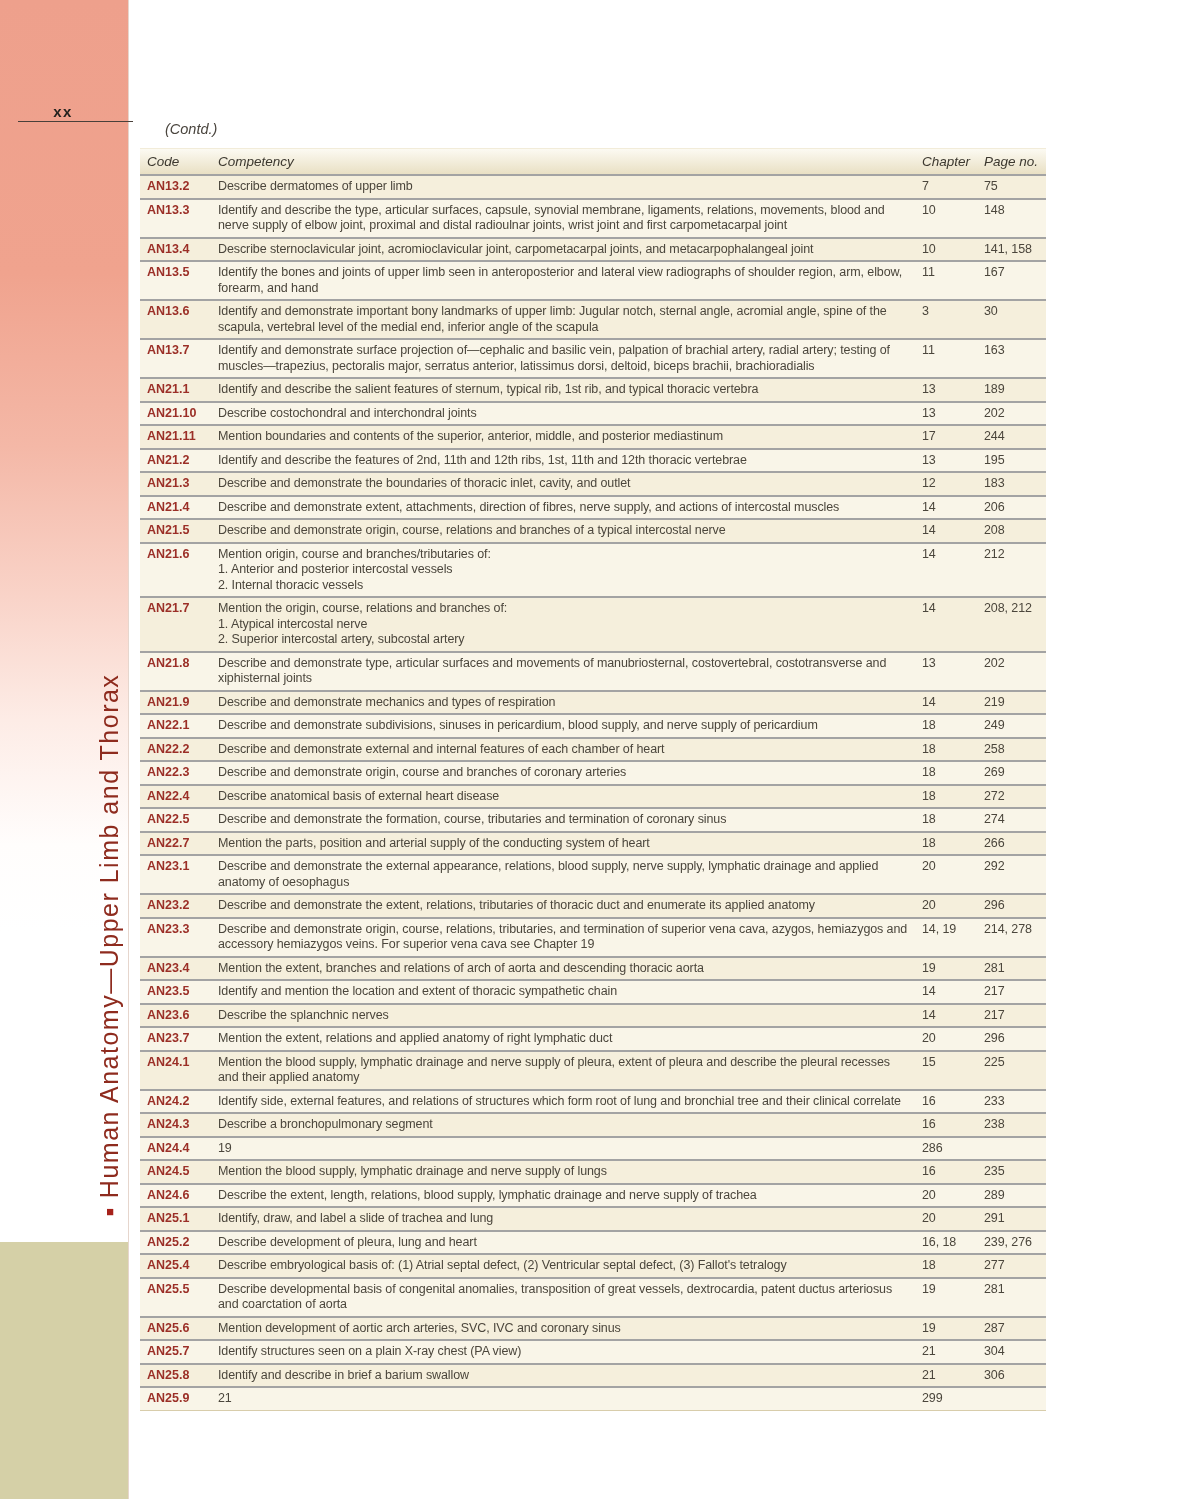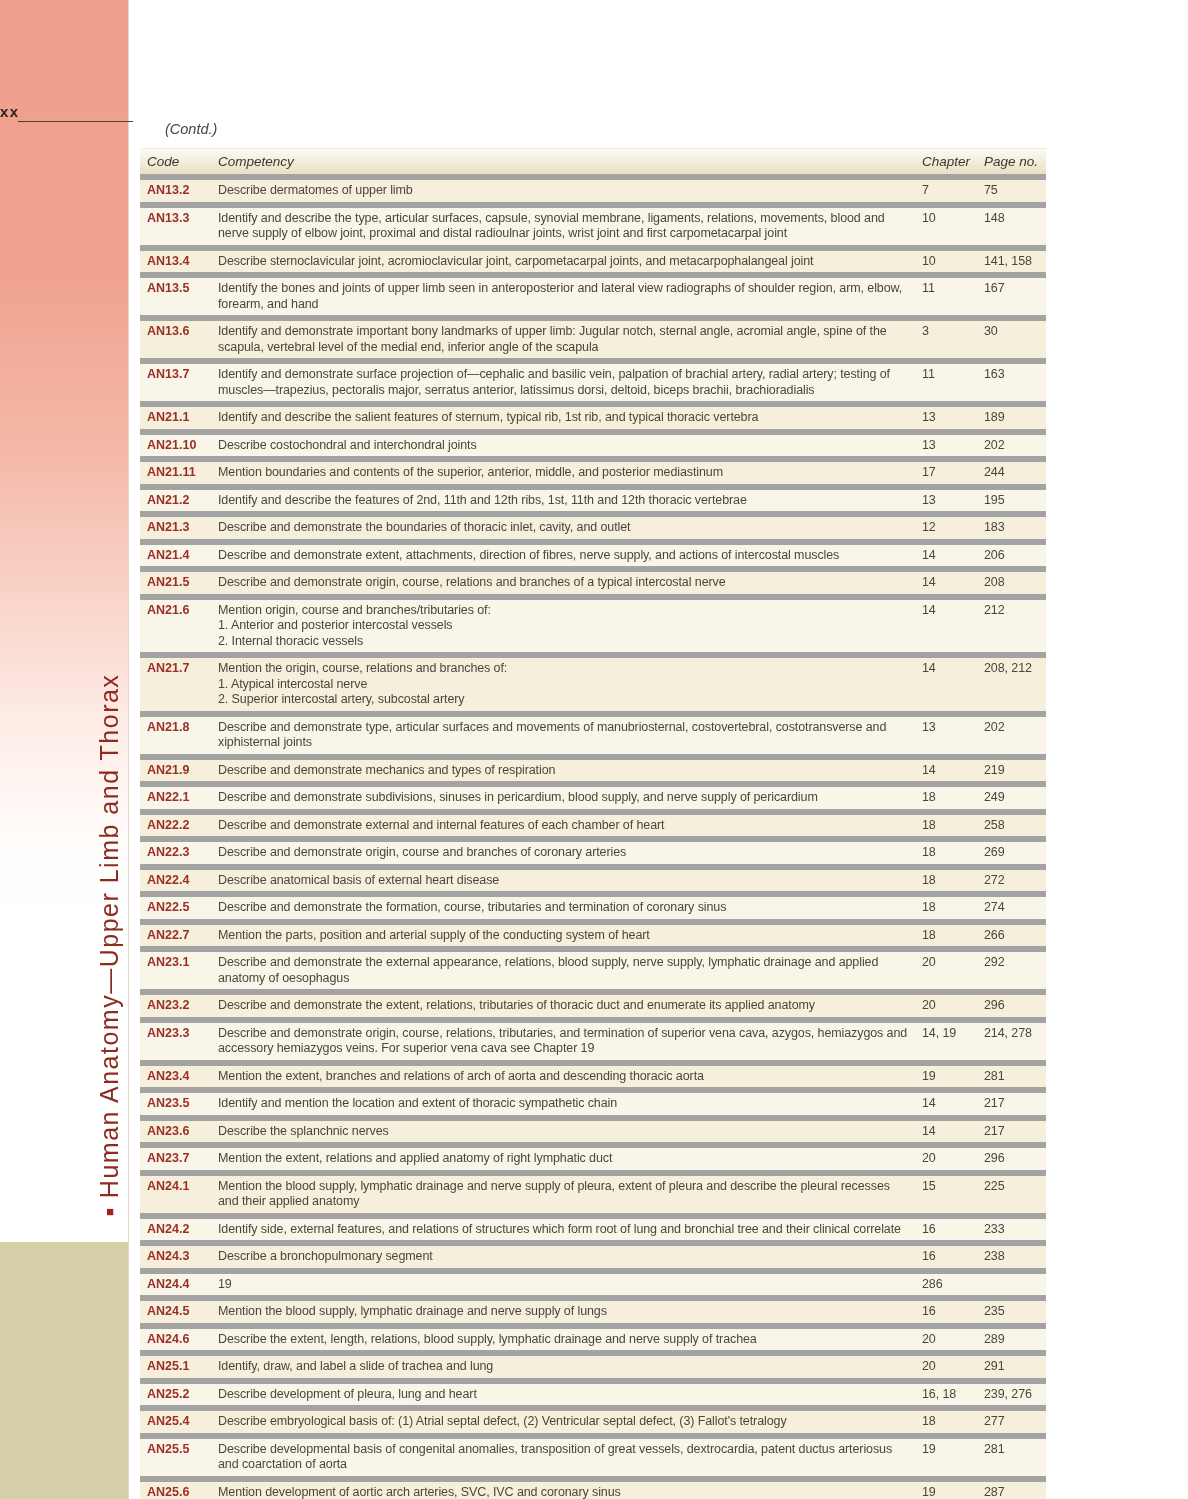--- a/index.html
+++ b/index.html
@@ -10,21 +10,21 @@
   
   .sidebar-strip{position:absolute;left:0;top:0;width:128px;height:1499px;border-right:1px solid #e6d6cd;}
   .sidebar-pink{
     position:absolute;left:0;top:0;width:128px;height:1242px;
     background:linear-gradient(180deg,#eea08c 0%,#f0a38e 22%,#f4b8a7 36%,#f9d3c8 48%,#fdece6 58%,#fffdfc 68%,#ffffff 75%);
   }
   .sidebar-olive{position:absolute;left:0;top:1242px;width:128px;height:257px;background:#d5d0a7;}
 
   
   .page-num{
-    position:absolute;top:103px;left:0;width:126px;text-align:left;
+    position:absolute;top:103px;left:0;width:126px;text-align:center;
     font-weight:bold;font-size:15px;letter-spacing:1.5px;color:#26231f;
   }
   .page-num-rule{position:absolute;top:121px;left:18px;width:115px;height:1px;background:#49403a;}
 
   
   .contd{position:absolute;top:121px;left:141px;font-style:italic;font-size:14.5px;color:#4a453e;margin-left:24px;}
 
   
   .side-title{
     position:absolute;left:95px;top:1216px;transform-origin:0 0;transform:rotate(-90deg);
@@ -38,21 +38,21 @@
     display:grid;grid-template-columns:71px 704px 62px 1fr;align-items:baseline;
     padding:5px 0 5px 7px;box-sizing:border-box;
     background:linear-gradient(#fcfaf2,#e9e0c4);
     border-top:1px solid #f2ecd9;
     font-weight:normal;font-style:italic;font-size:13.5px;color:#3c382f;
   }
   .trow{
     display:grid;grid-template-columns:71px 704px 62px 1fr;
     padding:3px 0 3px 7px;box-sizing:border-box;
     font-size:12.5px;line-height:15.5px;letter-spacing:-0.1px;color:#4b463c;
-    border-top:6px solid #a3a3a3;
+    border-top:2px solid #a3a3a3;
   }
   #tbody .trow:nth-child(odd){background:#f5efdc;}
   #tbody .trow:nth-child(even){background:#f9f5e8;}
   .cell-code{font-weight:bold;color:#9b2f27;letter-spacing:0;}
   .cell-comp{white-space:pre-line;padding-right:12px;}
   .cell-chap{padding-right:4px;}
 </style>
 </head>
 <body>
 

